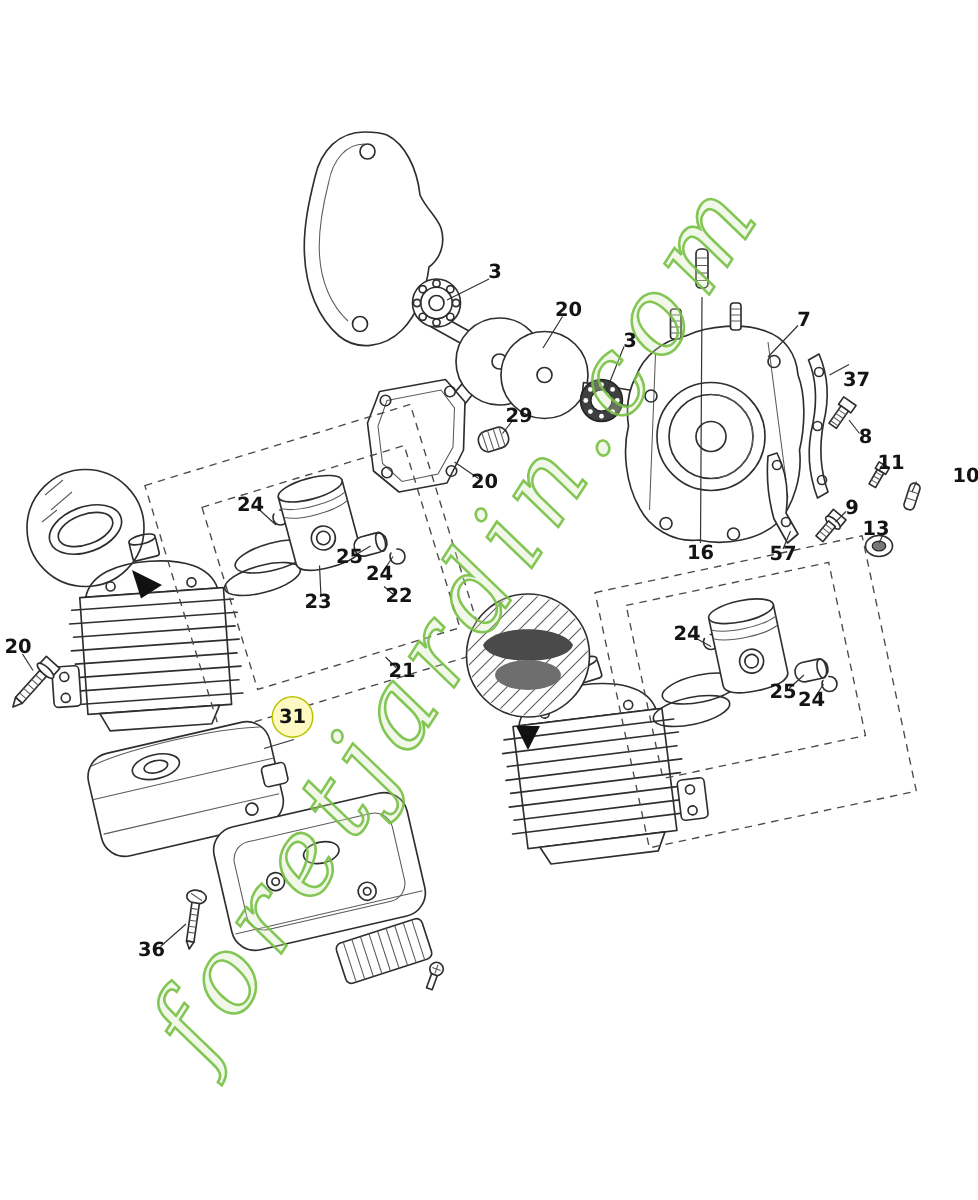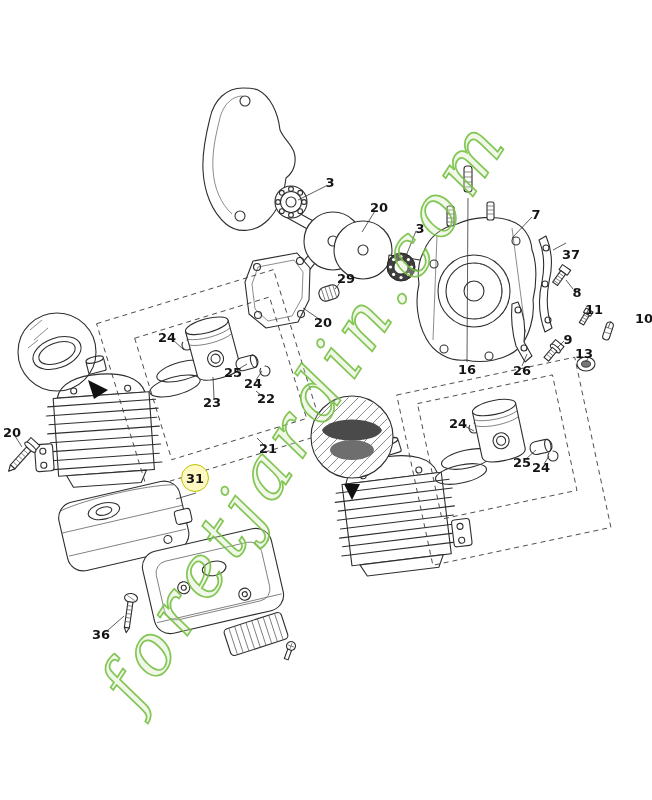--- a/index.html
+++ b/index.html
@@ -312,21 +312,21 @@
   <span class="part-label" style="left:536px;top:214px">7</span>
   <span class="part-label" style="left:571px;top:254px">37</span>
   <span class="part-label" style="left:577px;top:292px">8</span>
   <span class="part-label" style="left:594px;top:309px">11</span>
   <span class="part-label" style="left:644px;top:318px">10</span>
   <span class="part-label" style="left:568px;top:339px">9</span>
   <span class="part-label" style="left:584px;top:353px">13</span>
   <span class="part-label" style="left:346px;top:278px">29</span>
   <span class="part-label" style="left:323px;top:322px">20</span>
   <span class="part-label" style="left:467px;top:369px">16</span>
-  <span class="part-label" style="left:522px;top:370px">26</span>
+  <span class="part-label" style="left:522px;top:370px">57</span>
   <span class="part-label" style="left:167px;top:337px">24</span>
   <span class="part-label" style="left:233px;top:372px">25</span>
   <span class="part-label" style="left:253px;top:383px">24</span>
   <span class="part-label" style="left:212px;top:402px">23</span>
   <span class="part-label" style="left:266px;top:398px">22</span>
   <span class="part-label" style="left:268px;top:448px">21</span>
   <span class="part-label" style="left:12px;top:432px">20</span>
   <span class="part-label" style="left:458px;top:423px">24</span>
   <span class="part-label" style="left:522px;top:462px">25</span>
   <span class="part-label" style="left:541px;top:467px">24</span>

